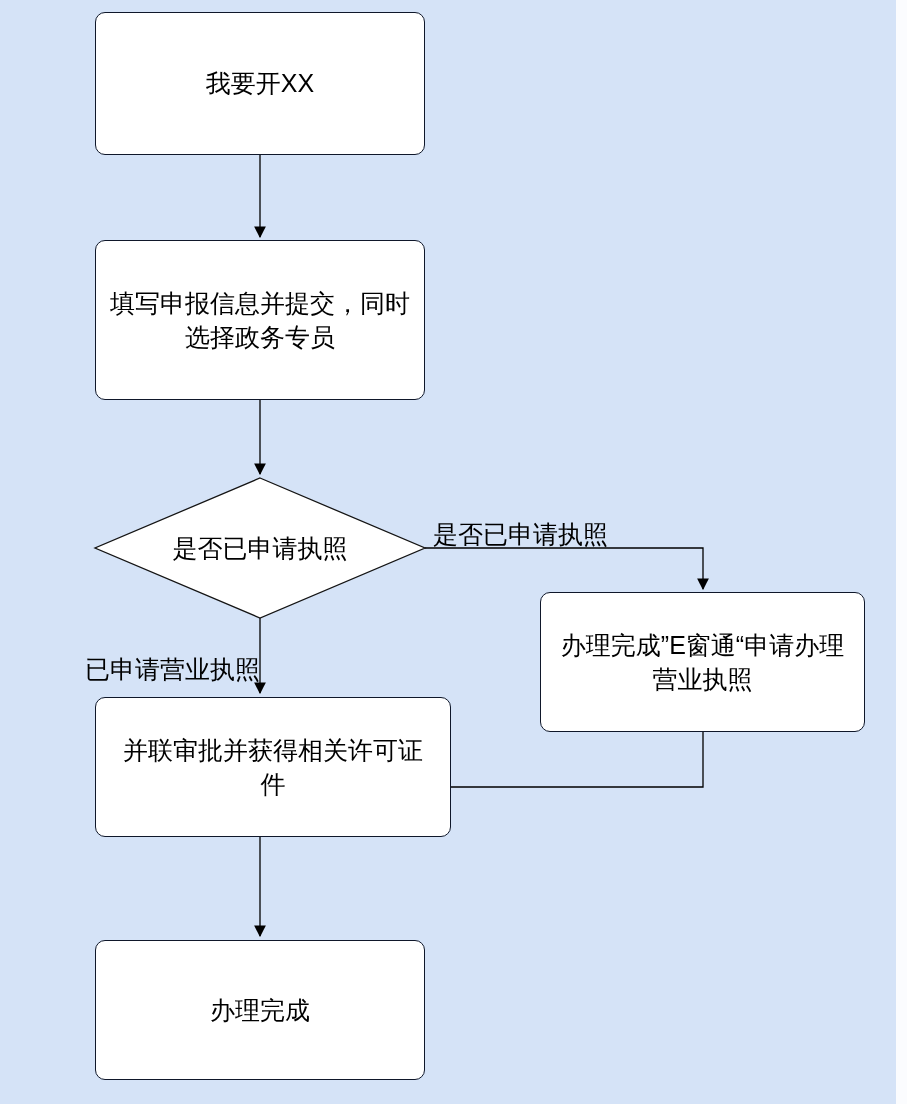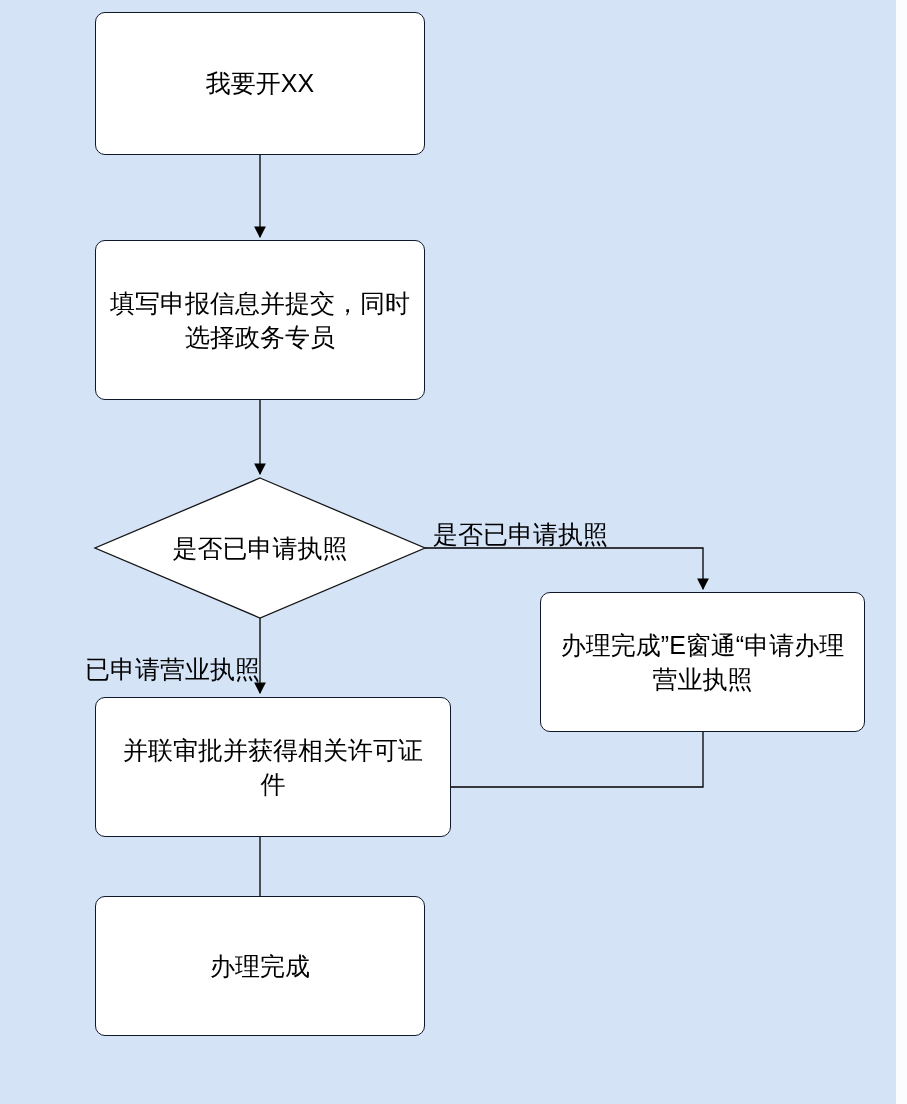--- a/index.html
+++ b/index.html
@@ -107,21 +107,21 @@
   <div class="node" style="left:540px; top:592px; width:325px; height:140px;">
     <span>办理完成”E窗通“申请办理
 营业执照</span>
   </div>
 
   <div class="node" style="left:95px; top:697px; width:356px; height:140px;">
     <span>并联审批并获得相关许可证
 件</span>
   </div>
 
-  <div class="node" style="left:95px; top:896px; width:330px; height:140px;">
+  <div class="node" style="left:95px; top:940px; width:330px; height:140px;">
     <span>办理完成</span>
   </div>
 
   <div class="edge-label" style="left:433px; top:518px;">是否已申请执照</div>
 
   <div class="edge-label" style="left:85px; top:638px;margin-top:15px;">已申请营业执照</div>
 
   <div class="right-gutter"></div>
 
 </div>

